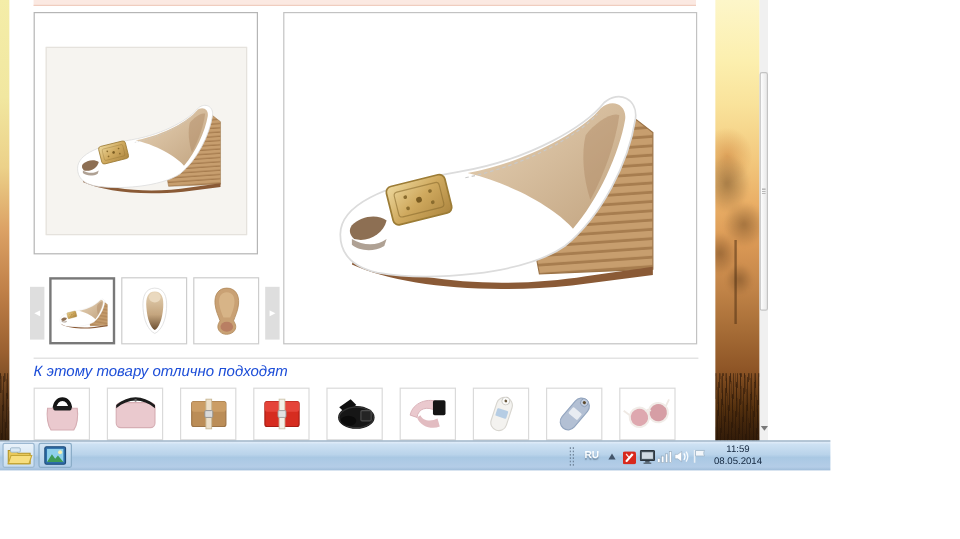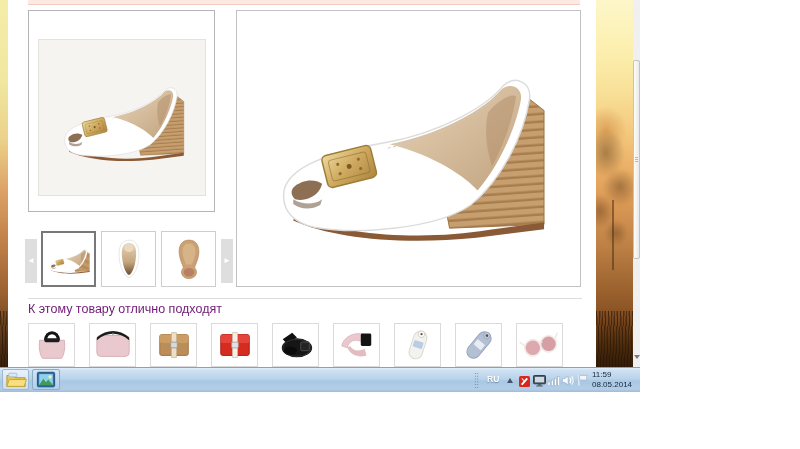--- a/index.html
+++ b/index.html
@@ -37,49 +37,49 @@
   .preview-inner{position:absolute;left:9px;top:28px;width:168px;height:157px;
     background:#f6f4f0;border:1px solid #e5e2dd;box-sizing:border-box;text-align:center;}
   .main-box{left:228px;top:10px;width:345px;height:277px;border-color:#c2c2c2;text-align:center;}
   
   .garrow{position:absolute;top:239px;width:12px;height:44px;background:#dedede;color:#fff;
     font-size:8px;line-height:44px;text-align:center;cursor:pointer;}
   .thumb{position:absolute;top:231px;width:55px;height:56px;background:#fff;
     border:1px solid #cdcdcd;box-sizing:border-box;text-align:center;cursor:pointer;}
   .thumb.sel{border:2px solid #787878;}
   .divider{position:absolute;left:20px;top:298px;width:554px;height:1px;background:#ddd;}
-  .heading{position:absolute;left:20px;top:302px;font-size:12.5px;color:#701a75;}
+  .heading{position:absolute;left:20px;top:302px;font-size:12.5px;color:#1d4ed8;font-style:italic;}
   .acc-row{position:absolute;left:20px;top:323px;display:flex;gap:14px;}
   .acc{width:47px;height:44px;background:#fff;border:1px solid #dadada;box-sizing:border-box;
     display:flex;align-items:center;justify-content:center;cursor:pointer;}
   
   .sbar{position:absolute;left:633px;top:0;width:7px;height:367px;background:#f0f0f0;}
   .sthumb{position:absolute;left:0;top:60px;width:7px;height:199px;background:linear-gradient(90deg,#fdfdfd,#e9e9e9);
     border:1px solid #c3c3c3;border-radius:2px;box-sizing:border-box;}
   .sgrip{position:absolute;left:1px;top:96px;width:3px;height:6px;
     background:repeating-linear-gradient(180deg,#b9b9b9 0 1px,transparent 1px 2px);}
   .sdown{position:absolute;left:1px;top:355px;width:0;height:0;
     border-left:3px solid transparent;border-right:3px solid transparent;border-top:4px solid #7a7a7a;}
   
-  .taskbar{position:absolute;left:0;top:367px;width:640px;height:25px;
+  .taskbar{position:absolute;left:0;top:367px;width:692px;height:25px;
     background:linear-gradient(180deg,#e3eefa 0%,#cde1f3 10%,#b9d3ea 45%,#a9c8e3 55%,#b4cde7 88%,#9fbcd9 100%);
     border-top:1px solid #87a2bc;box-sizing:border-box;padding-left:36px;}
   .tbtn{position:absolute;top:1px;height:21px;border-radius:2px;box-sizing:border-box;
     display:flex;align-items:center;justify-content:center;cursor:pointer;}
   .tbtn-explorer{left:2px;width:27px;border:1px solid #9cb8d1;background:linear-gradient(#e9f2fa,#c9def0);}
   .tbtn-viewer{left:32px;width:28px;border:1px solid #8badc8;background:linear-gradient(#d3e4f4,#b2cfe8);}
   .tray{position:absolute;left:470px;top:0;height:25px;}
   .grip{position:absolute;left:4px;top:4px;width:5px;height:17px;
     background-image:radial-gradient(circle,#64788d 30%,transparent 36%);background-size:2.5px 2.8px;}
   .ru{position:absolute;left:17px;top:6px;font-size:8.5px;font-weight:bold;color:#fcfeff;
     text-shadow:0 1px 1px rgba(60,80,100,.5);cursor:pointer;}
   .uparrow{position:absolute;left:37px;top:10px;width:0;height:0;cursor:pointer;
     border-left:3.5px solid transparent;border-right:3.5px solid transparent;border-bottom:5px solid #43556a;}
   .ticon{position:absolute;top:7px;cursor:pointer;}
-  .clock{position:absolute;left:122px;top:2px;width:46px;text-align:left;color:#13263e;
+  .clock{position:absolute;left:122px;top:2px;width:46px;text-align:center;color:#13263e;
     font-size:8px;line-height:10px;cursor:pointer;}
   svg{display:inline-block;vertical-align:middle;}
 </style>
 </head>
 <body>
 <div id="stage">
 
 <svg style="position:absolute;width:0;height:0" aria-hidden="true">
   <defs>
     <pattern id="wood" width="10" height="8" patternUnits="userSpaceOnUse" patternTransform="rotate(-4)">

